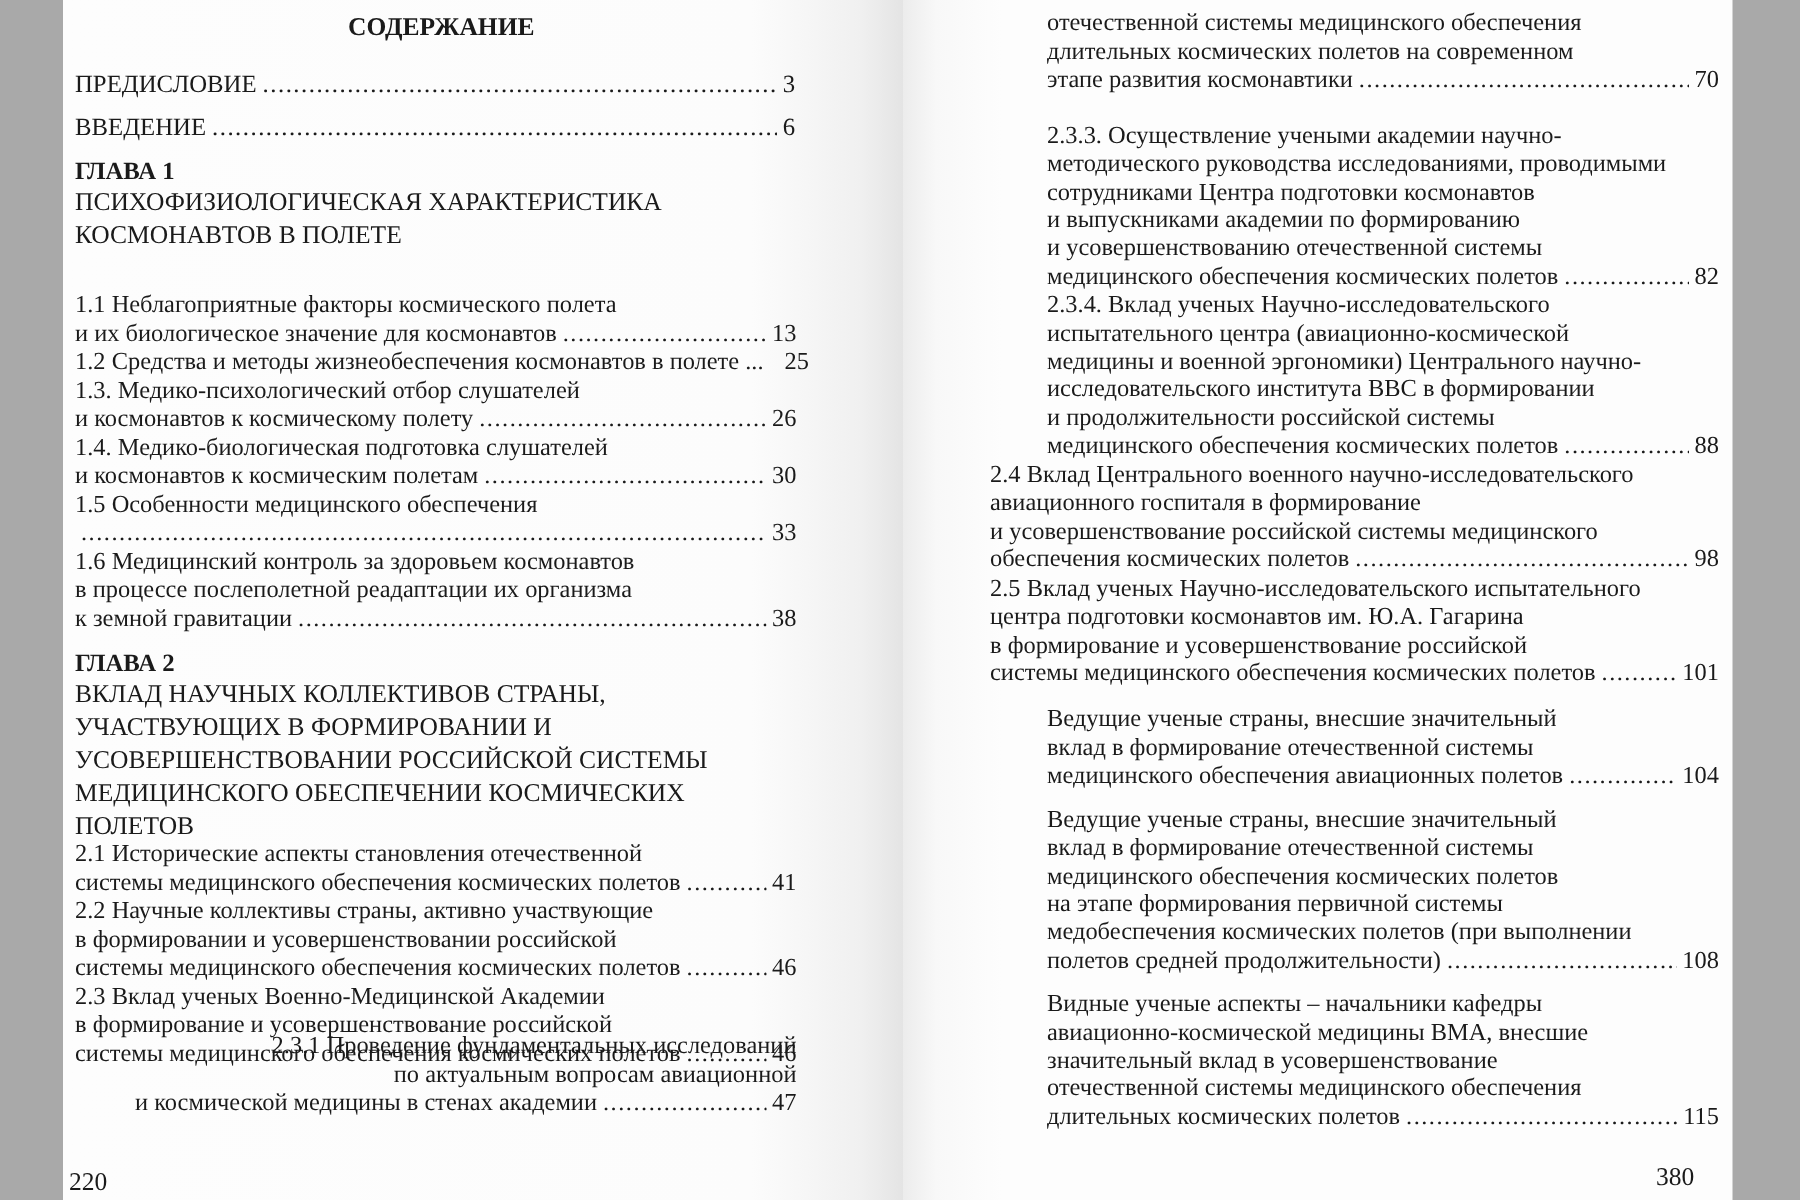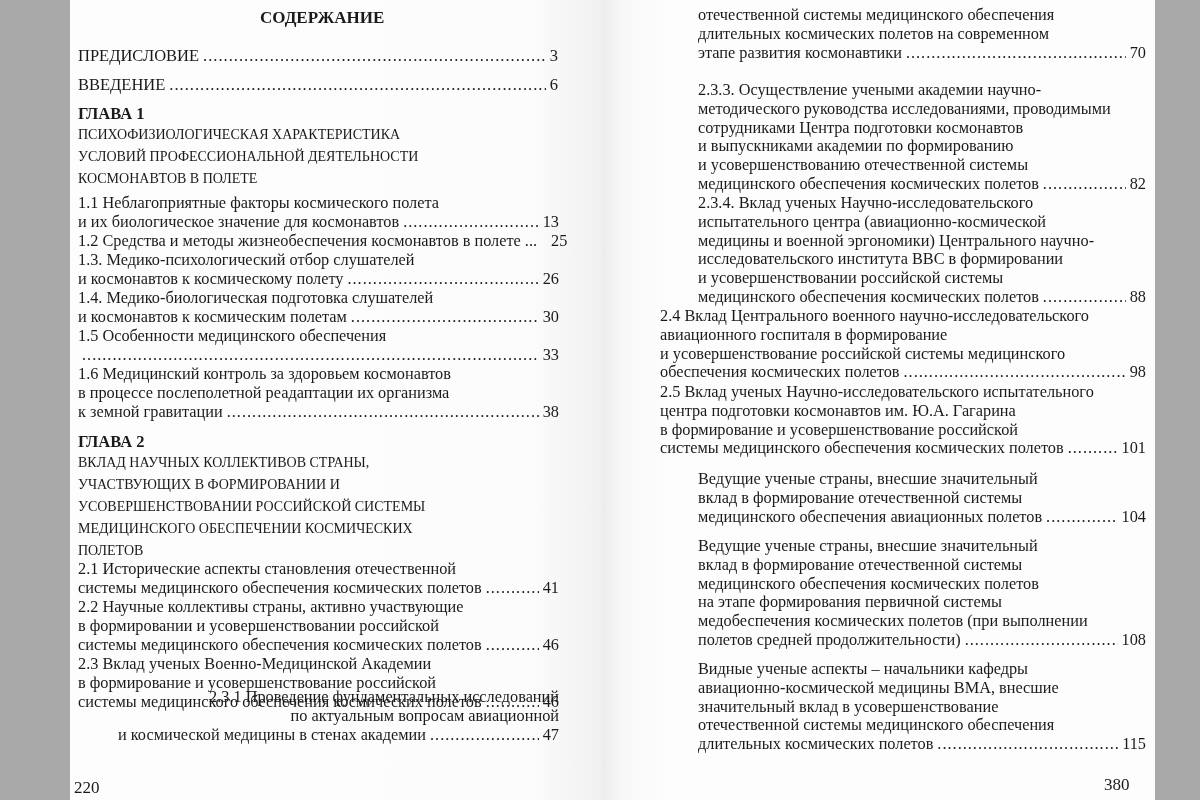--- a/index.html
+++ b/index.html
@@ -6,39 +6,39 @@
   body {
     width:1200px; height:800px; position:relative; overflow:hidden;
     background:#a9a9a9;
     font-family:"Liberation Serif", "DejaVu Serif", serif;
     color:#1a1a1a;
   }
   .page {
     position:absolute; top:0; height:800px; background:#fdfdfd;
   }
   #page-left { left:42px; width:560px;
-    background:linear-gradient(to right, #fdfdfd 0%, #fcfcfc 82%, #f0f0f0 95%, #e4e4e4 100%);margin-left:28px; }
+    background:linear-gradient(to right, #fdfdfd 0%, #fcfcfc 82%, #f0f0f0 95%, #e4e4e4 100%); }
   #page-right { left:602px; width:553px;
     background:linear-gradient(to right, #ececec 0%, #f8f8f8 4%, #fdfdfd 12%, #fdfdfd 100%); }
 
   .title {
     position:absolute; left:190px; top:8px; font-weight:bold; font-size:17px;
   }
   .entry { position:absolute; font-size:16.3px; line-height:18.8px; }
   .row { display:flex; white-space:nowrap; }
   .row .txt { flex:0 0 auto; }
   .row .dots { flex:1 1 auto; overflow:hidden; margin:0 4px 0 4px; }
   .row .dots::after {
     content:"........................................................................................................................................................................";
     letter-spacing:1px;
   }
   .row .pg { flex:0 0 auto; }
   .big { font-size:16.5px; }
   .chap-label { font-weight:bold; font-size:16.5px; line-height:20px; }
-  .chap-title { font-size:14px; line-height:22px; }
+  .chap-title { font-size:17px; line-height:22px; }
   .pagenum { position:absolute; font-size:17px; }
 
   
   #e-pred { left:8px; top:47px; width:480px; }
   #e-vved { left:8px; top:76px; width:480px; }
   #ch1 { left:8px; top:104px; width:480px; }
   #e-11 { left:8px; top:194px; width:481px; }
   #e-12 { left:8px; top:232px; width:481px; }
   #e-13 { left:8px; top:251px; width:481px; }
   #e-14 { left:8px; top:289px; width:481px; }
@@ -79,21 +79,20 @@
     <div class="row">
         <span class="txt">ВВЕДЕНИЕ</span>
         <span class="dots"></span>
         <span class="pg">6</span>
       </div>
   </div>
 
   <div class="entry" id="ch1">
     <div class="chap-label">ГЛАВА 1</div>
     <div class="chap-title">ПСИХОФИЗИОЛОГИЧЕСКАЯ ХАРАКТЕРИСТИКА</div>
-    <div class="chap-title">УСЛОВИЙ ПРОФЕССИОНАЛЬНОЙ ДЕЯТЕЛЬНОСТИ</div>
     <div class="chap-title">КОСМОНАВТОВ В ПОЛЕТЕ</div>
   </div>
 
   <div class="entry" id="e-11">
     <div>1.1 Неблагоприятные факторы космического полета</div>
     <div class="row">
         <span class="txt">и их биологическое значение для космонавтов</span>
         <span class="dots"></span>
         <span class="pg">13</span>
       </div>
@@ -206,21 +205,21 @@
         <span class="txt">медицинского обеспечения космических полетов</span>
         <span class="dots"></span>
         <span class="pg">82</span>
       </div>
   </div>
   <div class="entry" id="e-234">
     <div>2.3.4. Вклад ученых Научно-исследовательского</div>
     <div>испытательного центра (авиационно-космической</div>
     <div>медицины и военной эргономики) Центрального научно-</div>
     <div>исследовательского института ВВС в формировании</div>
-    <div>и усовершенствовании российской системы</div>
+    <div>и продолжительности российской системы</div>
     <div class="row">
         <span class="txt">медицинского обеспечения космических полетов</span>
         <span class="dots"></span>
         <span class="pg">88</span>
       </div>
   </div>
   <div class="entry" id="e-24">
     <div>2.4 Вклад Центрального военного научно-исследовательского</div>
     <div>авиационного госпиталя в формирование</div>
     <div>и усовершенствование российской системы медицинского</div>

